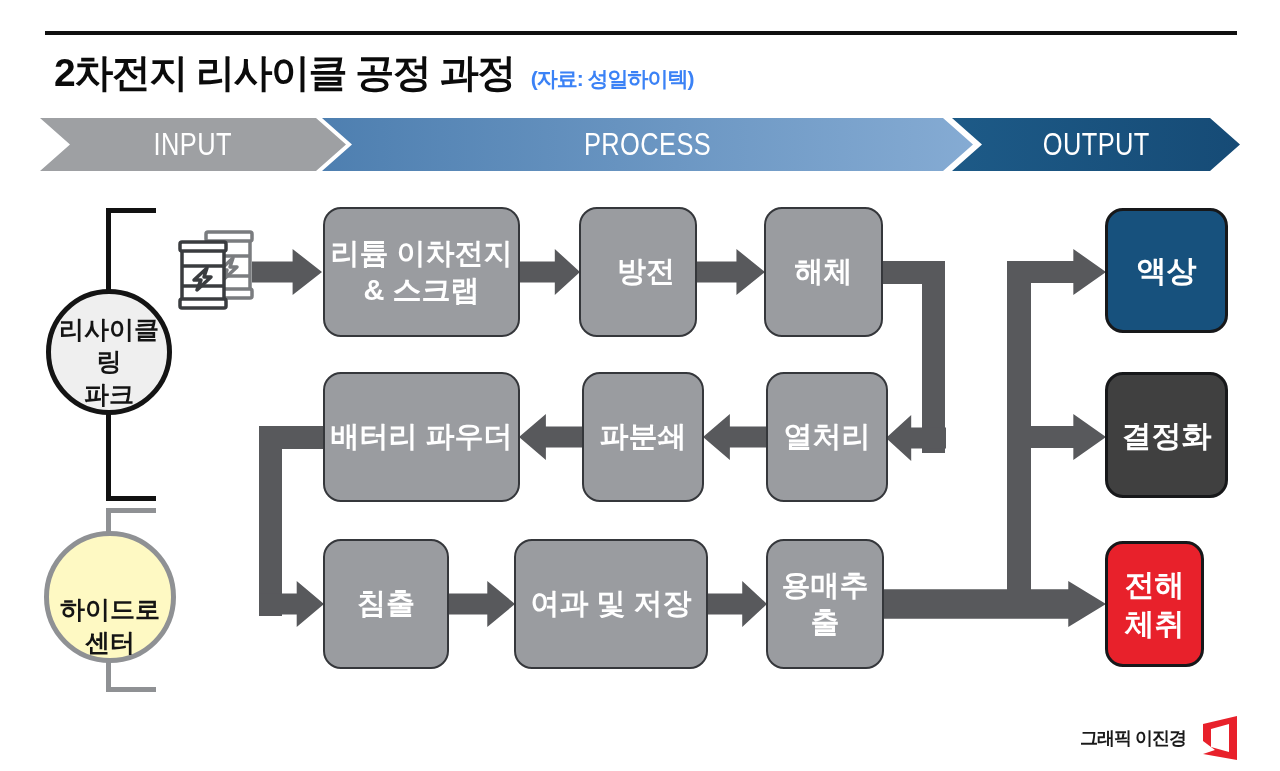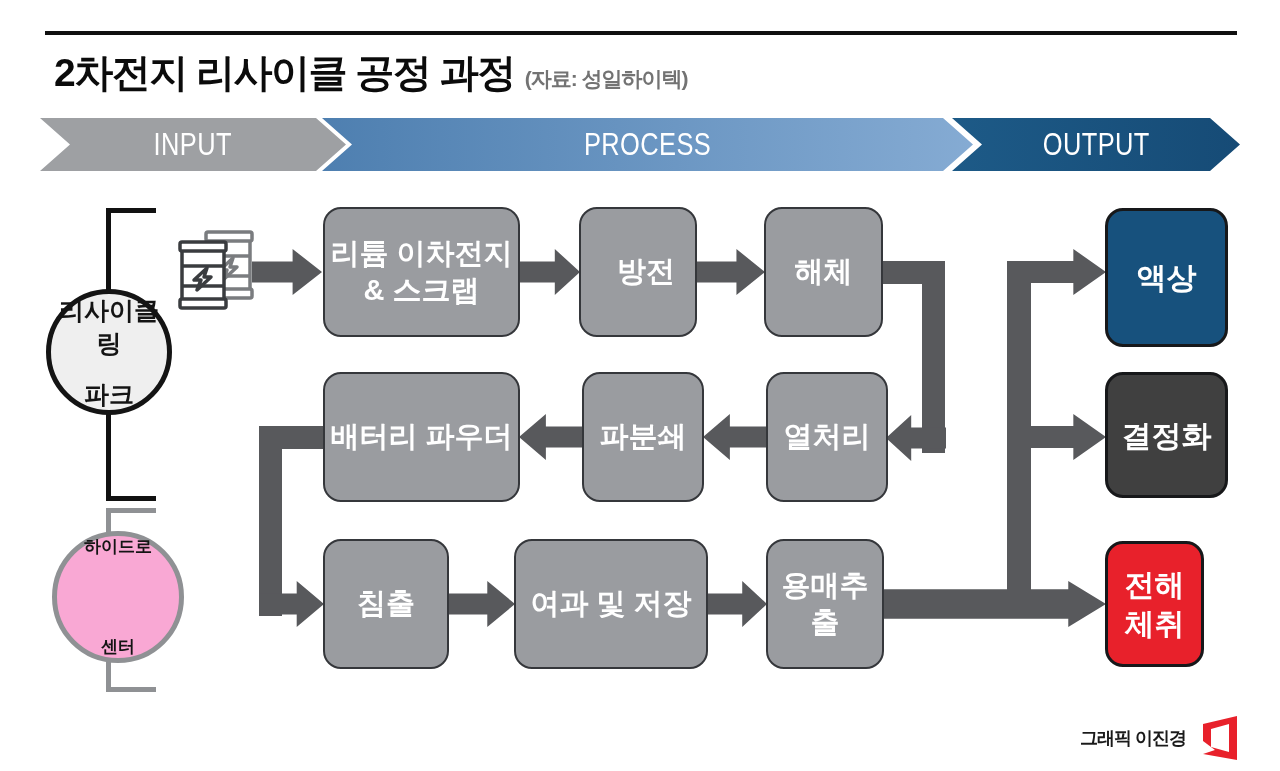--- a/index.html
+++ b/index.html
@@ -3,21 +3,21 @@
 <meta charset="utf-8">
 <style>
   html,body{margin:0;padding:0;background:#fff;}
   .canvas{position:relative;width:1280px;height:771px;background:#ffffff;
           font-family:"Liberation Sans",sans-serif;overflow:hidden;}
 
   
   .rule{position:absolute;left:45px;top:31px;width:1192px;height:4px;background:#101010;}
   .title{position:absolute;left:54px;top:46px;font-size:39px;font-weight:800;color:#0b0b0b;
          letter-spacing:-1.5px;white-space:nowrap;}
-  .title .src{font-size:21px;font-weight:700;letter-spacing:-1px;margin-left:10px;color:#737373;}
+  .title .src{font-size:21px;font-weight:700;letter-spacing:-1px;margin-left:16px;color:#3b82f6;}
 
   
   .band{position:absolute;top:118px;height:53px;display:flex;align-items:center;justify-content:center;
         clip-path:polygon(0 0,calc(100% - 30px) 0,100% 50%,calc(100% - 30px) 100%,0 100%,30px 50%);}
   .band-input{left:40px;width:306px;background:#9EA0A3;}
   .band-process{left:322px;width:651px;background:linear-gradient(90deg,#4E7FB0,#85ABD3);}
   .band-output{left:952px;width:288px;background:linear-gradient(90deg,#1D5A87,#164B76);}
   .band-label{color:#fff;font-size:31px;letter-spacing:.5px;transform:scaleX(.82);display:inline-block;}
 
   
@@ -39,23 +39,23 @@
   .arr.rb{clip-path:polygon(0 26%,67% 26%,67% 0,100% 50%,67% 100%,67% 74%,0 74%);}
   .arr.rw{clip-path:polygon(0 18%,83% 18%,83% 0,100% 50%,83% 100%,83% 82%,0 82%);}
 
   
   .bracket{position:absolute;box-sizing:border-box;}
   .b1{left:106px;top:208px;width:50px;height:293px;
       border-left:5px solid #111;border-top:5px solid #111;border-bottom:5px solid #111;}
   .b2{left:106px;top:508px;width:50px;height:184px;
       border-left:5px solid #8F9194;border-top:5px solid #8F9194;border-bottom:5px solid #8F9194;}
   .circle{position:absolute;border-radius:50%;display:flex;flex-direction:column;align-items:center;
-          justify-content:space-between;font-weight:700;color:#141414;text-align:center;box-sizing:border-box;line-height:1.3;}
+          justify-content:flex-end;font-weight:700;color:#141414;text-align:center;box-sizing:border-box;line-height:1.3;}
   .c1{left:46px;top:289px;width:126px;height:126px;border:5px solid #141414;background:#EFEFEF;font-size:25px;}
-  .c2{left:52px;top:531px;width:132px;height:132px;border:5px solid #8F9194;background:#f9a8d4;font-size:17px;}
+  .c2{left:44px;top:531px;width:132px;height:132px;border:5px solid #8F9194;background:#fef9c3;font-size:25px;}
 
   .drums{position:absolute;left:176px;top:228px;}
 
   
   .credit{position:absolute;top:716px;right:43px;display:flex;align-items:center;gap:16px;}
   .credit-text{font-size:18px;color:#1a1a1a;letter-spacing:-1px;font-weight:600;}
 </style>
 </head>
 <body>
 
@@ -154,21 +154,21 @@
   <div class="pbox" style="left:323px;top:539px;width:126px;height:130px;">
     <span>침출</span>
   </div>
   <div class="pbox" style="left:514px;top:539px;width:194px;height:130px;">
     <span>여과 및 저장</span>
   </div>
   <div class="pbox" style="left:766px;top:539px;width:118px;height:130px;">
     <span>용매추출</span>
   </div>
 
-  <div class="obox liquid" style="left:1105px;top:208px;width:123px;height:139px;">
+  <div class="obox liquid" style="left:1105px;top:208px;width:123px;height:125px;">
     <span>액상</span>
   </div>
   <div class="obox crystal" style="left:1105px;top:372px;width:123px;height:126px;">
     <span>결정화</span>
   </div>
   <div class="obox electro" style="left:1105px;top:541px;width:99px;height:126px;">
     <span>전해</span>
     <span>체취</span>
   </div>
 

